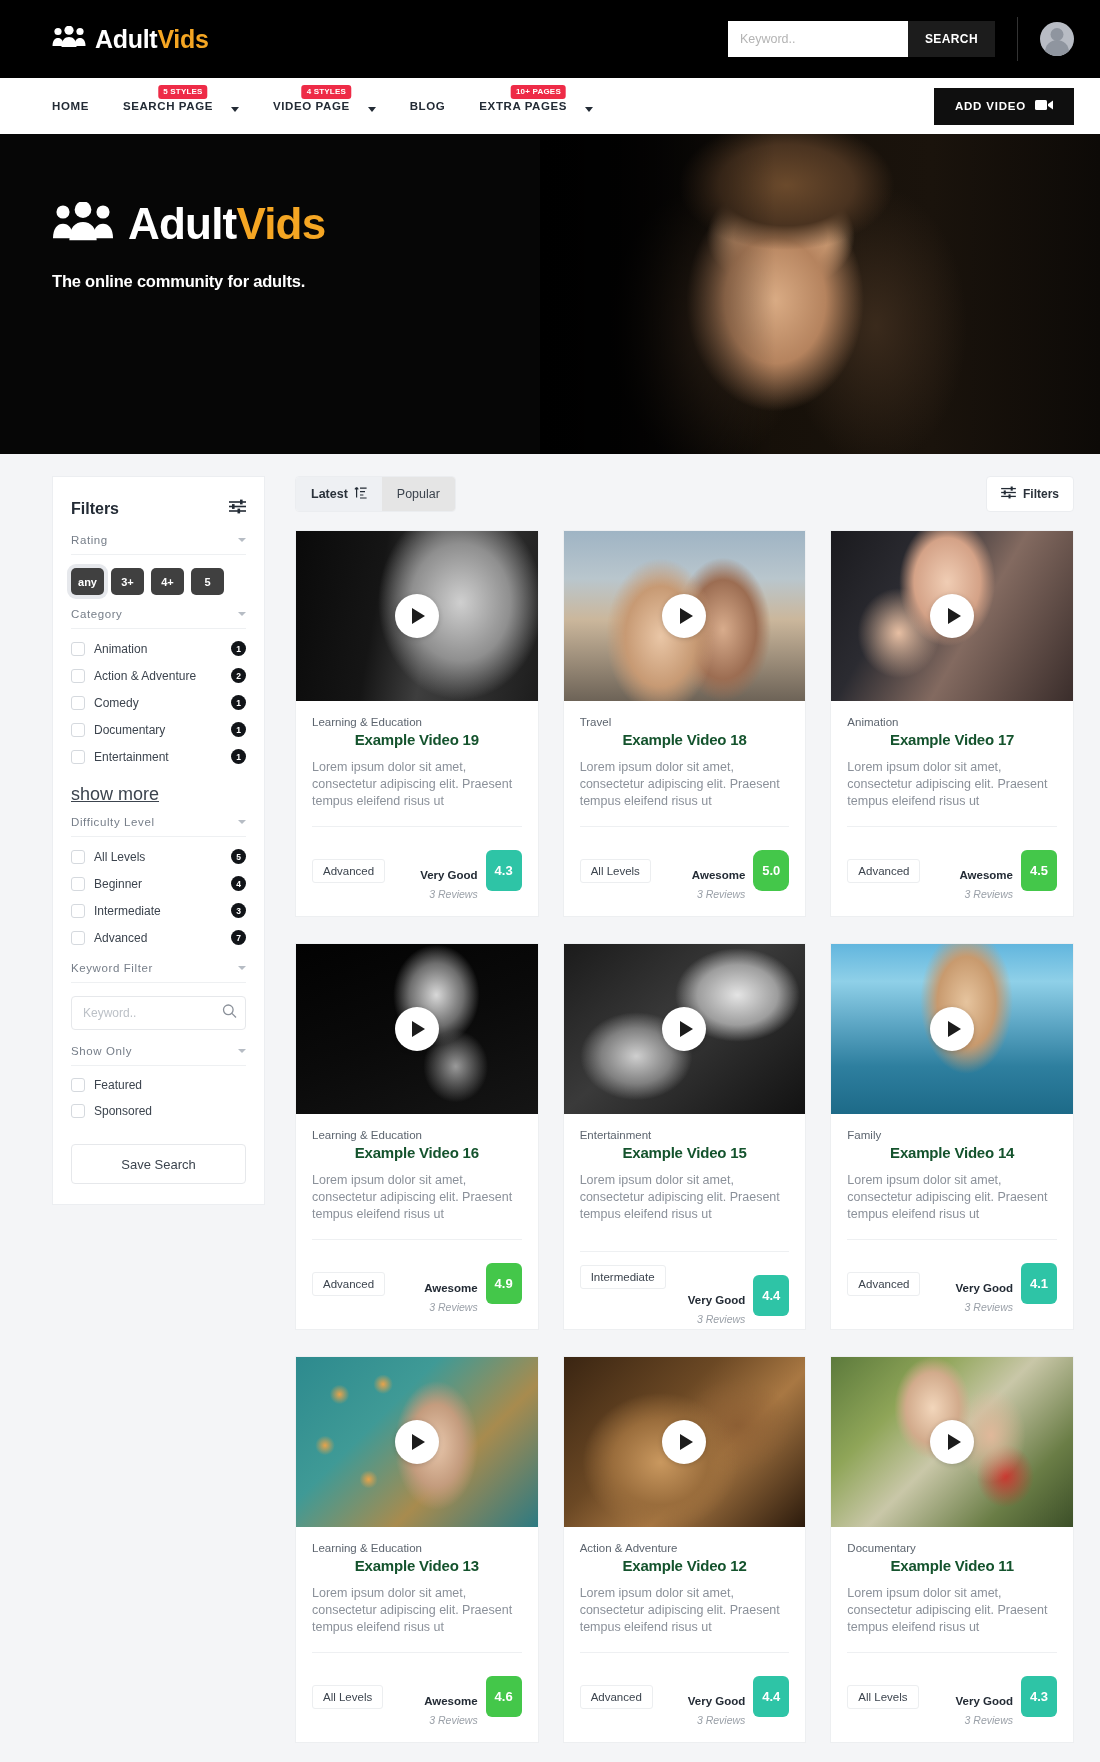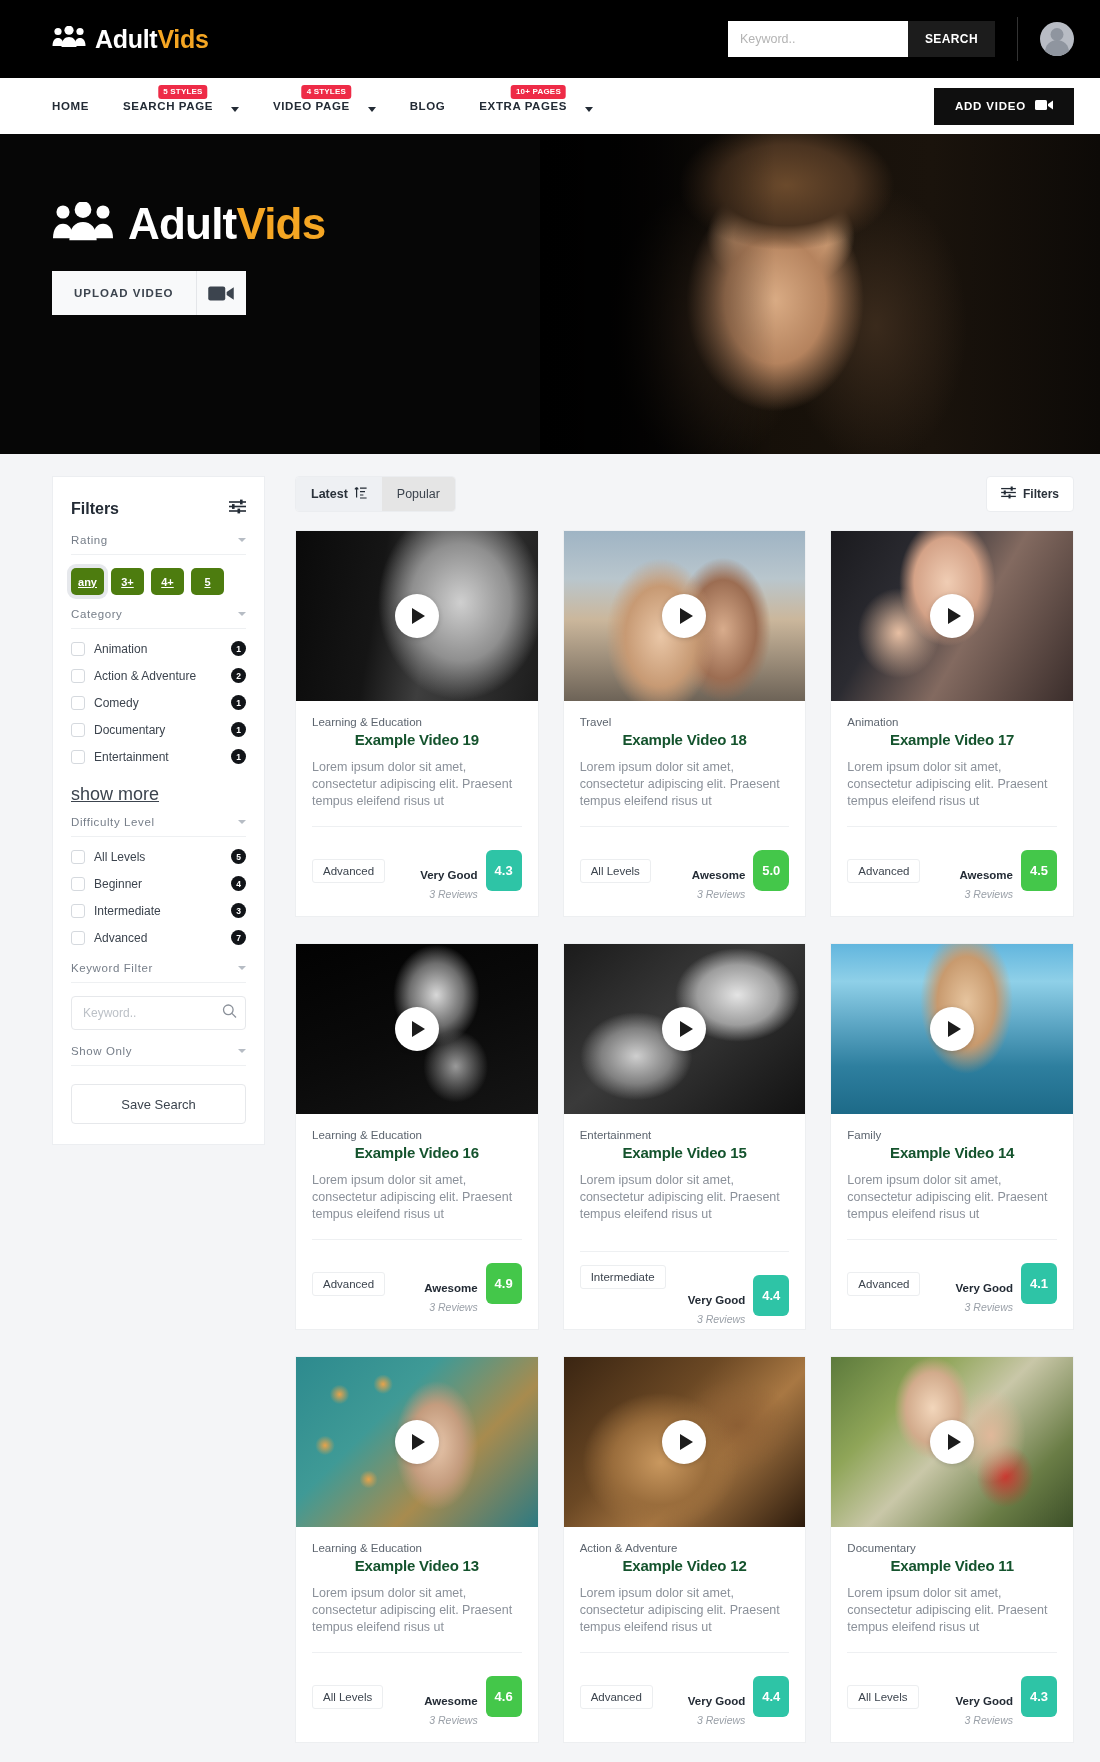--- a/index.html
+++ b/index.html
@@ -273,29 +273,28 @@
     border-top: 4px solid #b6bcc4;
   }
   .rating-pills {
     display: flex;
     gap: 7px;
     margin: 13px 0 4px 0;
   }
   .pill {
     width: 33px; height: 27px;
     border-radius: 5px;
-    background: #4d7c0f;
+    background: #404040;
     color: #fff;
     font-size: 11px;
     font-weight: bold;
     display: flex;
     align-items: center;
     justify-content: center;
     cursor: pointer;
-    text-decoration: underline;
   }
   .pill.sel {
     box-shadow: 0 0 0 4px #e6e8ec;
   }
   .check-row {
     display: flex;
     align-items: center;
     padding: 6px 0;
     cursor: pointer;
   }
@@ -588,29 +587,21 @@
           <circle cx="6" cy="5.5" r="3.6" fill="#fff"></circle>
           <circle cx="28" cy="5.5" r="3.6" fill="#fff"></circle>
           <circle cx="17" cy="4.2" r="4.6" fill="#fff"></circle>
           <path d="M0.5 20 C0.5 14.5 3 12 6 12 C9 12 11.5 14.5 11.5 20 Z" fill="#fff"></path>
           <path d="M22.5 20 C22.5 14.5 25 12 28 12 C31 12 33.5 14.5 33.5 20 Z" fill="#fff"></path>
           <path d="M9.5 21 C9.5 14 12.8 11 17 11 C21.2 11 24.5 14 24.5 21 Z" fill="#fff"></path>
         </svg>
       </span>
       <span class="hero-logo-text"><span>Adult</span><span class="accent">Vids</span></span>
     </div>
-    <div class="upload-btn">
-      <span class="lbl">UPLOAD VIDEO</span>
-      <span class="ic">
-        <svg width="26" height="17" viewBox="0 0 18 12">
-          <rect x="0" y="1" width="12" height="10" rx="1.5" fill="#3c444e"></rect>
-          <path d="M13 5 L18 1.6 L18 10.4 L13 7 Z" fill="#3c444e"></path>
-        </svg>
-      </span>
-    </div>
+    <div class="hero-tag">The online community for adults.</div>
   </div>
 </div>
 
 <div class="content">
 
   <aside class="sidebar">
     <div class="sidebar-head">
       <div class="sidebar-title">Filters</div>
       <span>
         <svg width="17" height="15" viewBox="0 0 17 15">
@@ -710,20 +701,30 @@
           <circle cx="6.3" cy="6.3" r="4.8" fill="none" stroke="#8b919a" stroke-width="1.3"></circle>
           <line x1="9.9" y1="9.9" x2="14" y2="14" stroke="#8b919a" stroke-width="1.3"></line>
         </svg>
       </span>
     </div>
 
     
     <div class="filter-group-head">
       <span class="t">Show Only</span>
       <span class="chev"></span>
+    </div>
+    <div class="checkgroup">
+      <div class="check-row">
+        <span class="cb"></span>
+        <span class="lbl">Featured</span>
+      </div>
+      <div class="check-row">
+        <span class="cb"></span>
+        <span class="lbl">Sponsored</span>
+      </div>
     </div>
 
     <button class="save-search">Save Search</button>
   </aside>
 
   <section class="main">
     <div class="main-head">
       <div class="tabs">
         <div class="tab active">
           <span>Latest</span>

